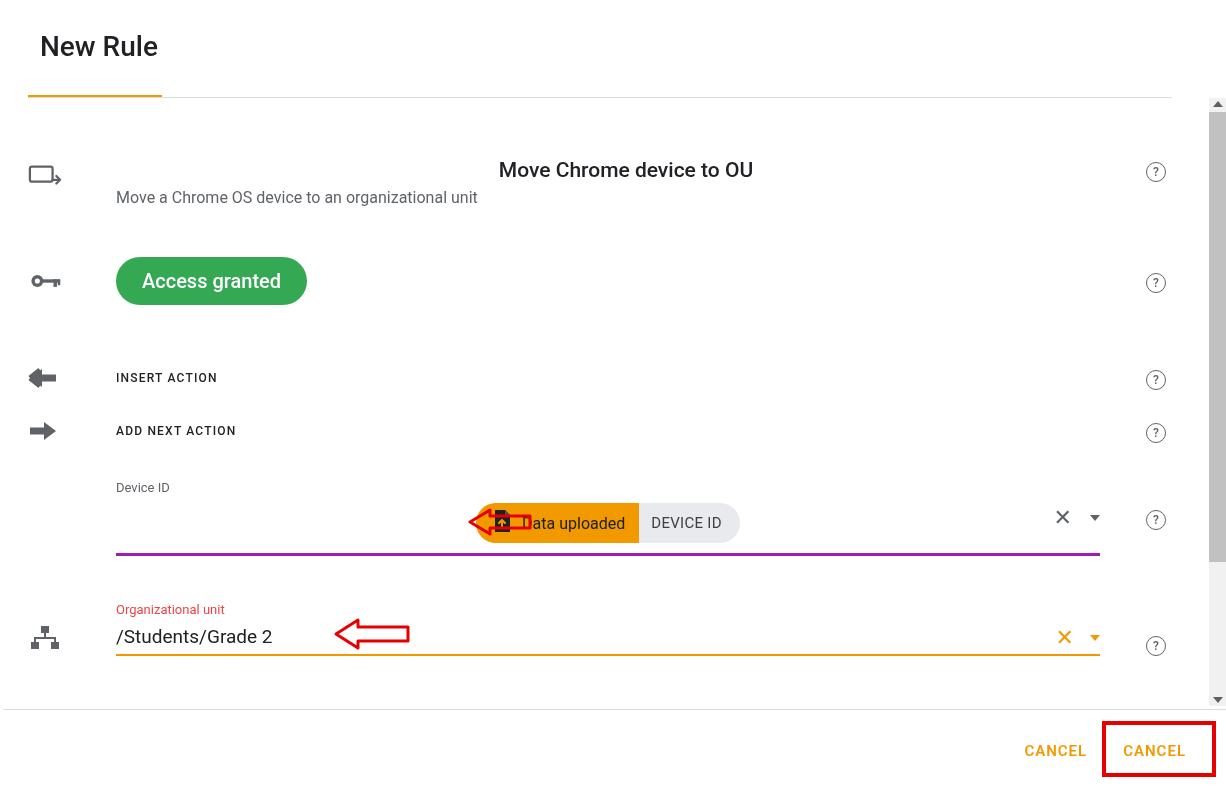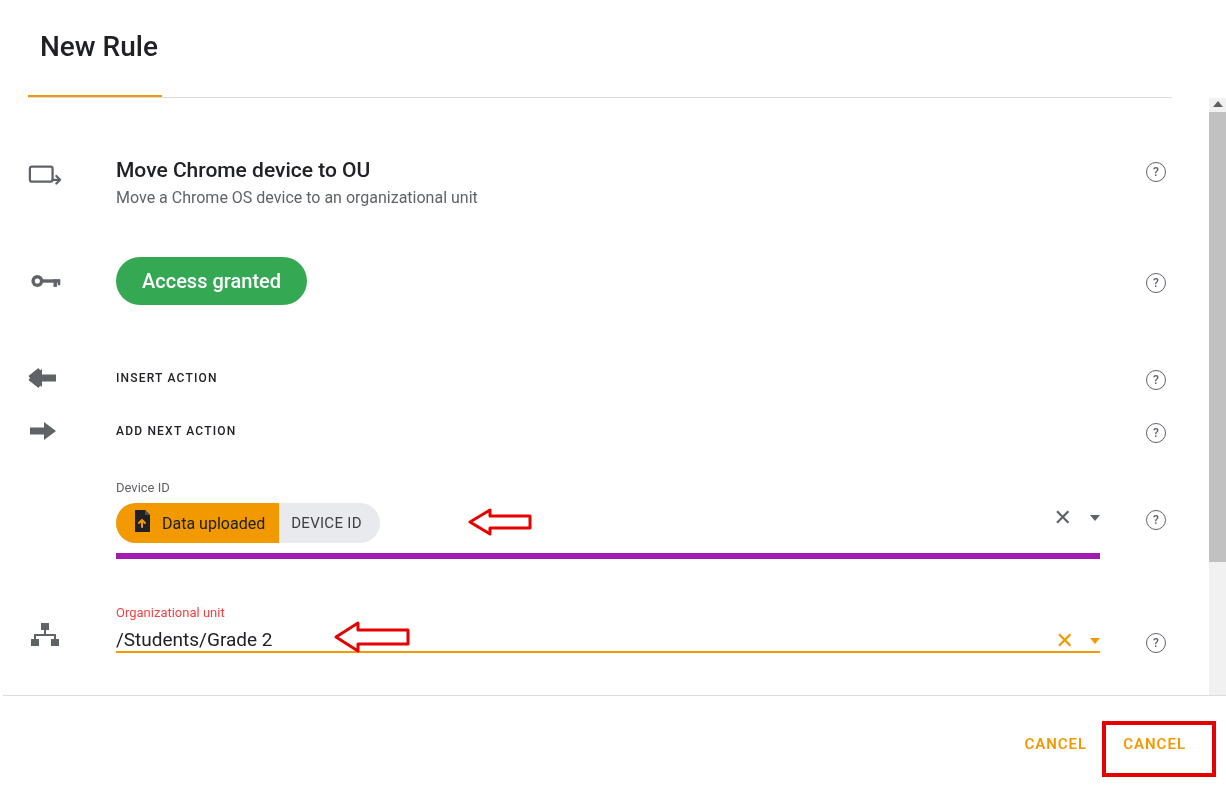--- a/index.html
+++ b/index.html
@@ -76,20 +76,21 @@
       cursor: pointer;
     }
     .row-move {
       margin-top: 60px;
     }
     .move-title {
       font-size: 21px;
       font-weight: 500;
       color: #202124;
       margin-bottom: 6px;
+      text-align: center;
     }
     .move-desc {
       font-size: 16px;
       color: #5f6368;
     }
     .row-access {
       margin-top: 50px;
       align-items: center;
     }
     .access-chip {
@@ -124,24 +125,25 @@
       font-size: 13px;
       color: #5f6368;
       margin-bottom: 8px;
     }
     .field-label.orange {
       color: #ef4444;
     }
     .device-field {
       display: flex;
       align-items: center;
-      border-bottom: 6px solid #a21caf;
+      border-bottom: 3px solid #a21caf;
       padding-bottom: 10px;
       width: 984px;
       position: relative;
+      justify-content: center;
     }
     .chip-pill {
       display: inline-flex;
       align-items: center;
       background: #e8eaed;
       border-radius: 100px;
       overflow: hidden;
       height: 40px;
     }
     .chip-left {
@@ -185,21 +187,21 @@
       cursor: pointer;
     }
     .row-ou {
       margin-top: 46px;
       align-items: flex-end;
       padding-bottom: 30px;
     }
     .ou-field {
       width: 984px;
       border-bottom: 2px solid #f29900;
-      padding-bottom: 0;
+      padding-bottom: 6px;
       position: relative;
     }
     .ou-value {
       font-size: 19px;
       color: #202124;
     }
     .ou-controls {
       position: absolute;
       right: 0;
       top: 0;
@@ -207,21 +209,21 @@
       align-items: center;
       gap: 16px;
     }
     .clear-x.orange { color: #f29900; }
     .dropdown-caret.orange { border-top-color: #f29900; }
     .footer {
       position: absolute;
       bottom: 0;
       left: 3px;
       right: 0;
-      height: 96px;
+      height: 82px;
       border-top: 1px solid #dadce0;
       display: flex;
       justify-content: flex-end;
       align-items: center;
       gap: 24px;
       padding-right: 34px;
       background: #fff;
     }
     .btn-text {
       font-size: 15px;

